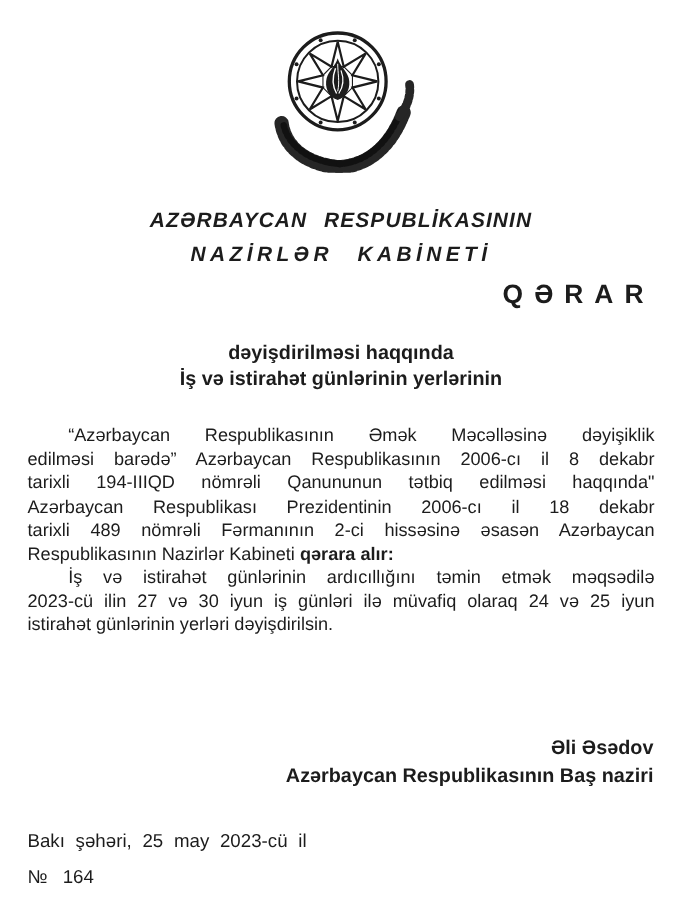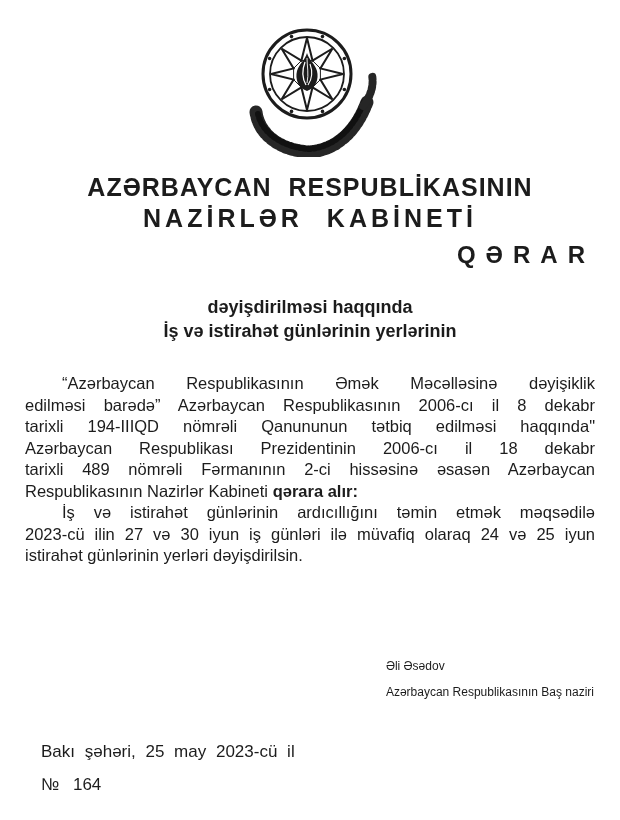--- a/index.html
+++ b/index.html
@@ -8,25 +8,26 @@
     background: #ffffff;
     color: #1c1c1c;
     font-family: "Liberation Sans", "DejaVu Sans", sans-serif;
     overflow: hidden;
   }
   .page { padding: 0 25px; }
 
   .emblem-wrap { width: 150px; height: 135px; margin: 22px auto 0; }
 
   .org-name {
-    margin-top: 15px;
+    margin-top: 28px;
     text-align: center;
     font-weight: bold;
-    font-size: 25px;
+    font-size: 19px;
     line-height: 31px;
+    font-style: italic;
   }
   .org-line1 { letter-spacing: 1px; word-spacing: 9px; }
   .org-line2 { letter-spacing: 4px; word-spacing: 13px; }
 
   .doc-type {
     margin-top: 6px;
     text-align: right;
     font-weight: bold;
     font-size: 24px;
     line-height: 30px;
@@ -47,27 +48,27 @@
     line-height: 21.5px;
   }
   .jline { text-align: justify; text-align-last: justify; }
   .jline.lastline { text-align-last: left; text-align: left; }
   .indent { padding-left: 37px; }
   .bold { font-weight: bold; }
 
   .signature {
     margin: 86px 1px 0 auto;
     width: fit-content;
-    text-align: left;
-    font-weight: normal;
-    font-size: 12px;
+    text-align: right;
+    font-weight: bold;
+    font-size: 18px;
     line-height: 26px;
   }
 
-  .footer { margin-top: 36px; font-size: 17px; line-height: 21px; margin-left: 16px; }
+  .footer { margin-top: 36px; font-size: 17px; line-height: 21px; }
   .place-date { word-spacing: 5px; }
   .doc-number { margin-top: 12px; word-spacing: 9px; }
 </style>
 </head>
 <body>
 
 <div class="page">
 
   <div class="emblem-wrap">
     <svg viewBox="0 0 150 135" width="150" height="135" xmlns="http://www.w3.org/2000/svg">

